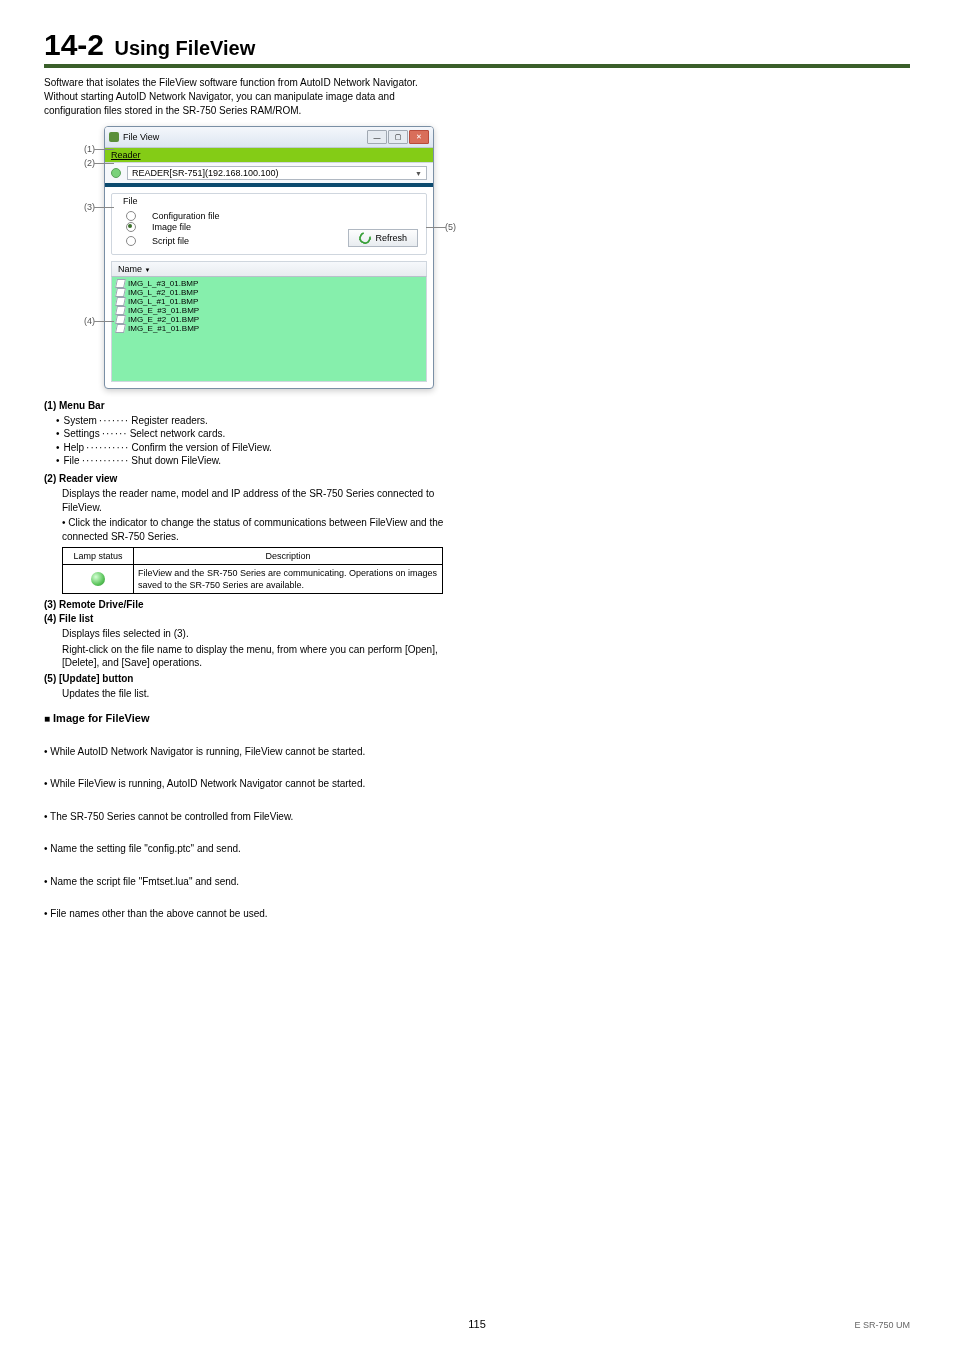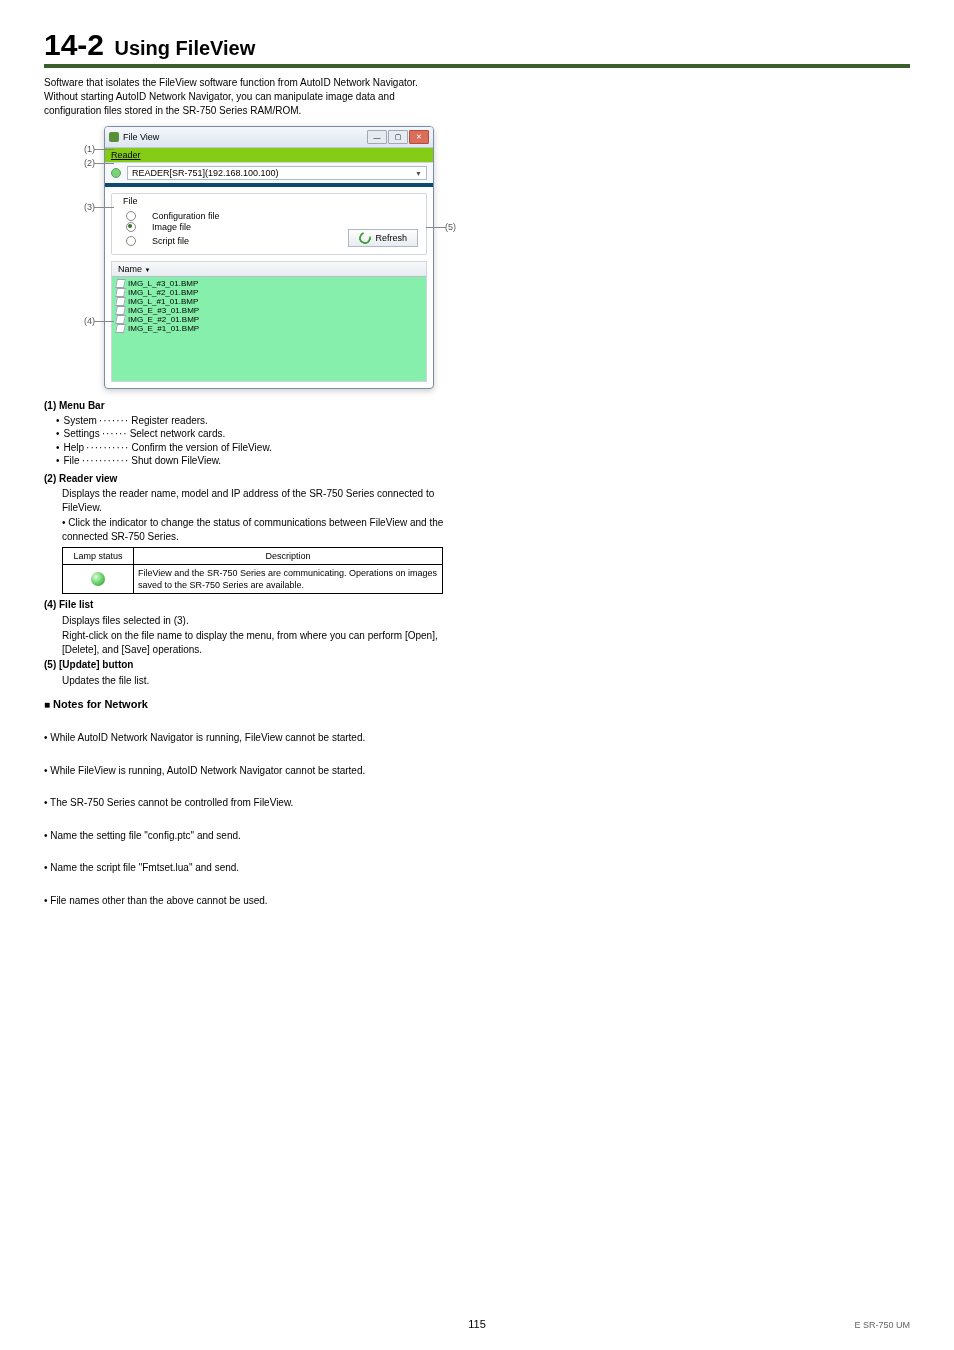--- a/index.html
+++ b/index.html
@@ -330,29 +330,30 @@
       </tr>
       <tr>
         <td style="text-align:center;">
               <div class="lamp green"></div>
             </td>
         <td>FileView and the SR-750 Series are communicating. Operations on images saved to the SR-750 Series are available.</td>
       </tr>
     </tbody>
       </table>
 
+    <div class="num-item">(3) Remote Drive/File</div>
 
     <div class="num-item">(4) File list</div>
     <div class="para">Displays files selected in (3).</div>
     <div class="para">Right-click on the file name to display the menu, from where you can perform [Open], [Delete], and [Save] operations.</div>
 
     <div class="num-item">(5) [Update] button</div>
     <div class="para">Updates the file list.</div>
 
-    <div class="notes-h"><span class="sq">■</span><span>Notes for Network</span></div>
+    <div class="notes-h"><span class="sq">■</span><span>Image for FileView</span></div>
     <div class="note-li">While AutoID Network Navigator is running, FileView cannot be started.</div>
     <div class="note-li">While FileView is running, AutoID Network Navigator cannot be started.</div>
     <div class="note-li">The SR-750 Series cannot be controlled from FileView.</div>
     <div class="note-li">Name the setting file "config.ptc" and send.</div>
     <div class="note-li">Name the script file "Fmtset.lua" and send.</div>
     <div class="note-li">File names other than the above cannot be used.</div>
   </div>
 
   <div class="page-num">115</div>
   <div class="footer-right">E SR-750 UM</div>

